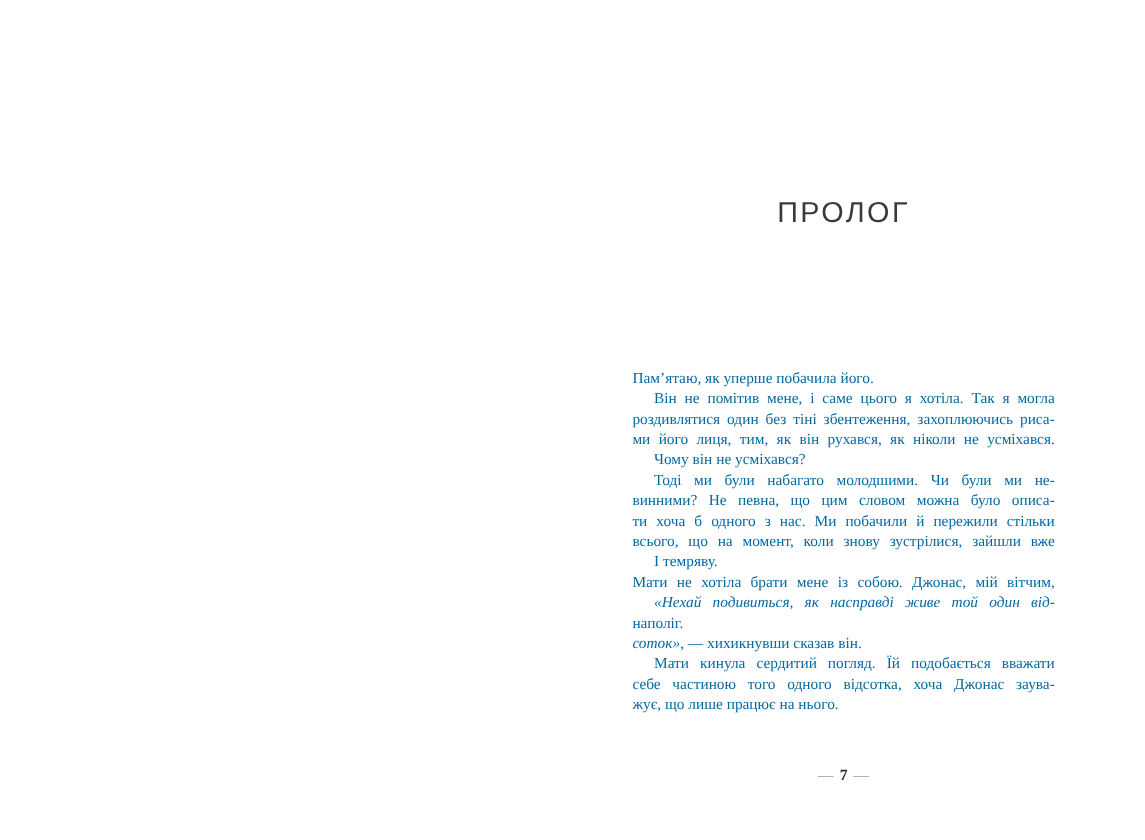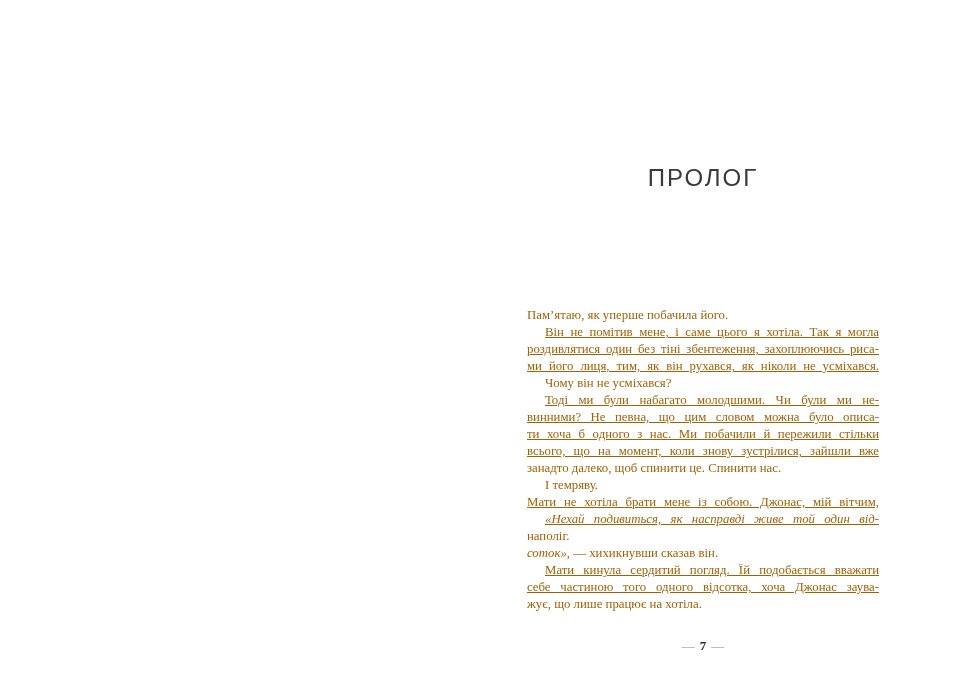--- a/index.html
+++ b/index.html
@@ -49,24 +49,24 @@
     letter-spacing: 0.5px;
     color: #2b2b2b;
   }
   .body-text {
     position: absolute;
     left: 527px;
     top: 307px;
     width: 352px;
     font-size: 12.8px;
     line-height: 17px;
-    color: #a16207;
+    color: #0369a1;
   }
   .line { text-align: left; white-space: normal; }
-  .line.j { text-align: justify; text-align-last: justify; text-decoration: underline; }
+  .line.j { text-align: justify; text-align-last: justify; }
   .line.ind { padding-left: 18px; }
   .it { font-style: italic; text-align: center; }
 
   .page-number {
     position: absolute;
     left: 527px;
     top: 637px;
     width: 352px;
     text-align: center;
     font-size: 13px;
@@ -89,27 +89,26 @@
   <div class="body-text">
       <div class="line"><span>Пам’ятаю, як уперше побачила його.</span></div>
       <div class="line j ind"><span>Він не помітив мене, і саме цього я хотіла. Так я могла</span></div>
       <div class="line j"><span>роздивлятися один без тіні збентеження, захоплюючись риса-</span></div>
       <div class="line j"><span>ми його лиця, тим, як він рухався, як ніколи не усміхався.</span></div>
       <div class="line ind"><span>Чому він не усміхався?</span></div>
       <div class="line j ind"><span>Тоді ми були набагато молодшими. Чи були ми не-</span></div>
       <div class="line j"><span>винними? Не певна, що цим словом можна було описа-</span></div>
       <div class="line j"><span>ти хоча б одного з нас. Ми побачили й пережили стільки</span></div>
       <div class="line j"><span>всього, що на момент, коли знову зустрілися, зайшли вже</span></div>
-      <div class="line"><span>занадто далеко, щоб спинити це. Спинити нас.</span></div>
       <div class="line ind"><span>І темряву.</span></div>
       <div class="line j"><span>Мати не хотіла брати мене із собою. Джонас, мій вітчим,</span></div>
       <div class="line j ind"><span class="it">«Нехай подивиться, як насправді живе той один від-</span></div>
       <div class="line"><span>наполіг.</span></div>
       <div class="line"><span class="it">соток»</span><span>, — хихикнувши сказав він.</span></div>
       <div class="line j ind"><span>Мати кинула сердитий погляд. Їй подобається вважати</span></div>
       <div class="line j"><span>себе частиною того одного відсотка, хоча Джонас заува-</span></div>
-      <div class="line"><span>жує, що лише працює на хотіла.</span></div>
+      <div class="line"><span>жує, що лише працює на нього.</span></div>
     </div>
 
   <div class="page-number">
     <span class="dash">—</span><span class="num">7</span><span class="dash">—</span>
   </div>
 </div>
 
 </body></html>

